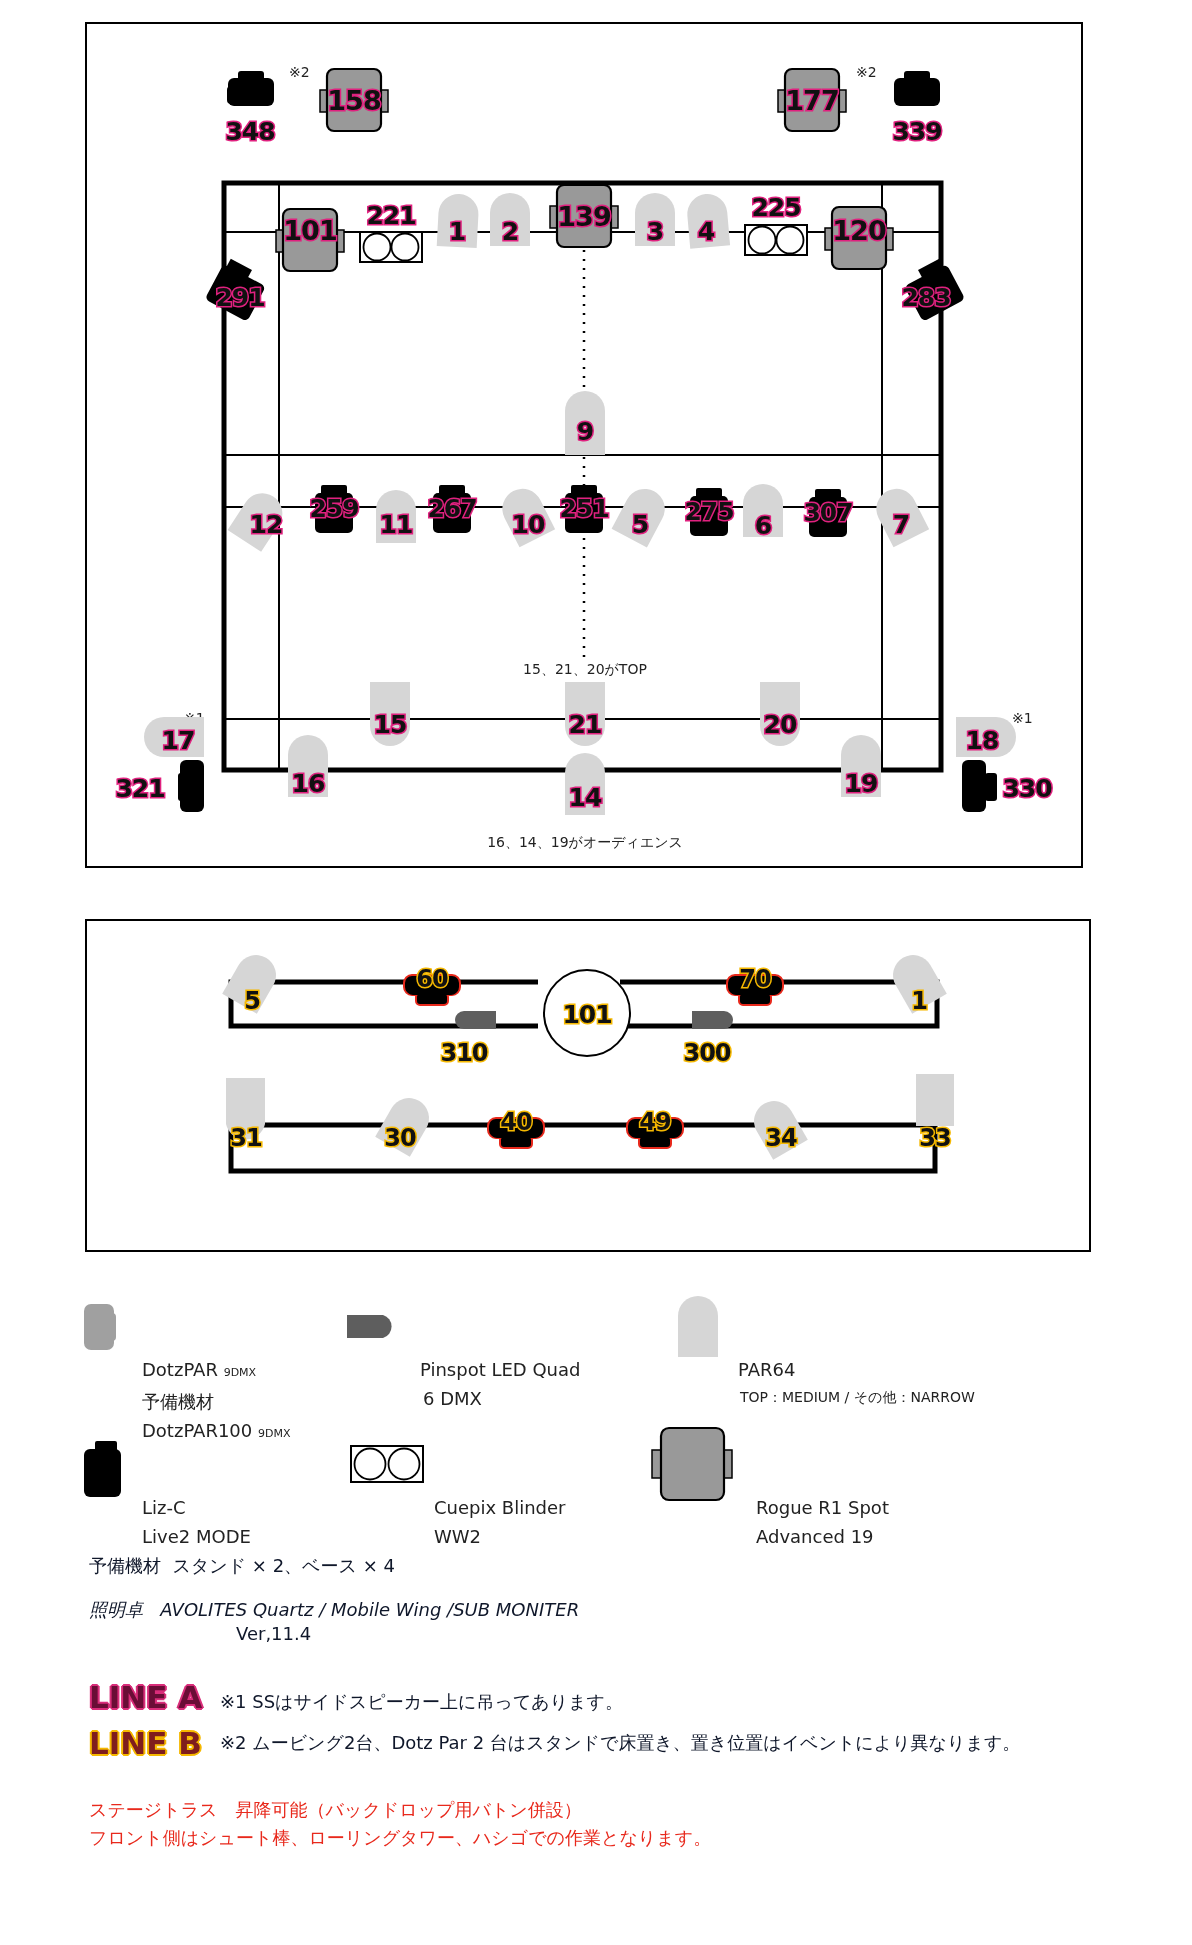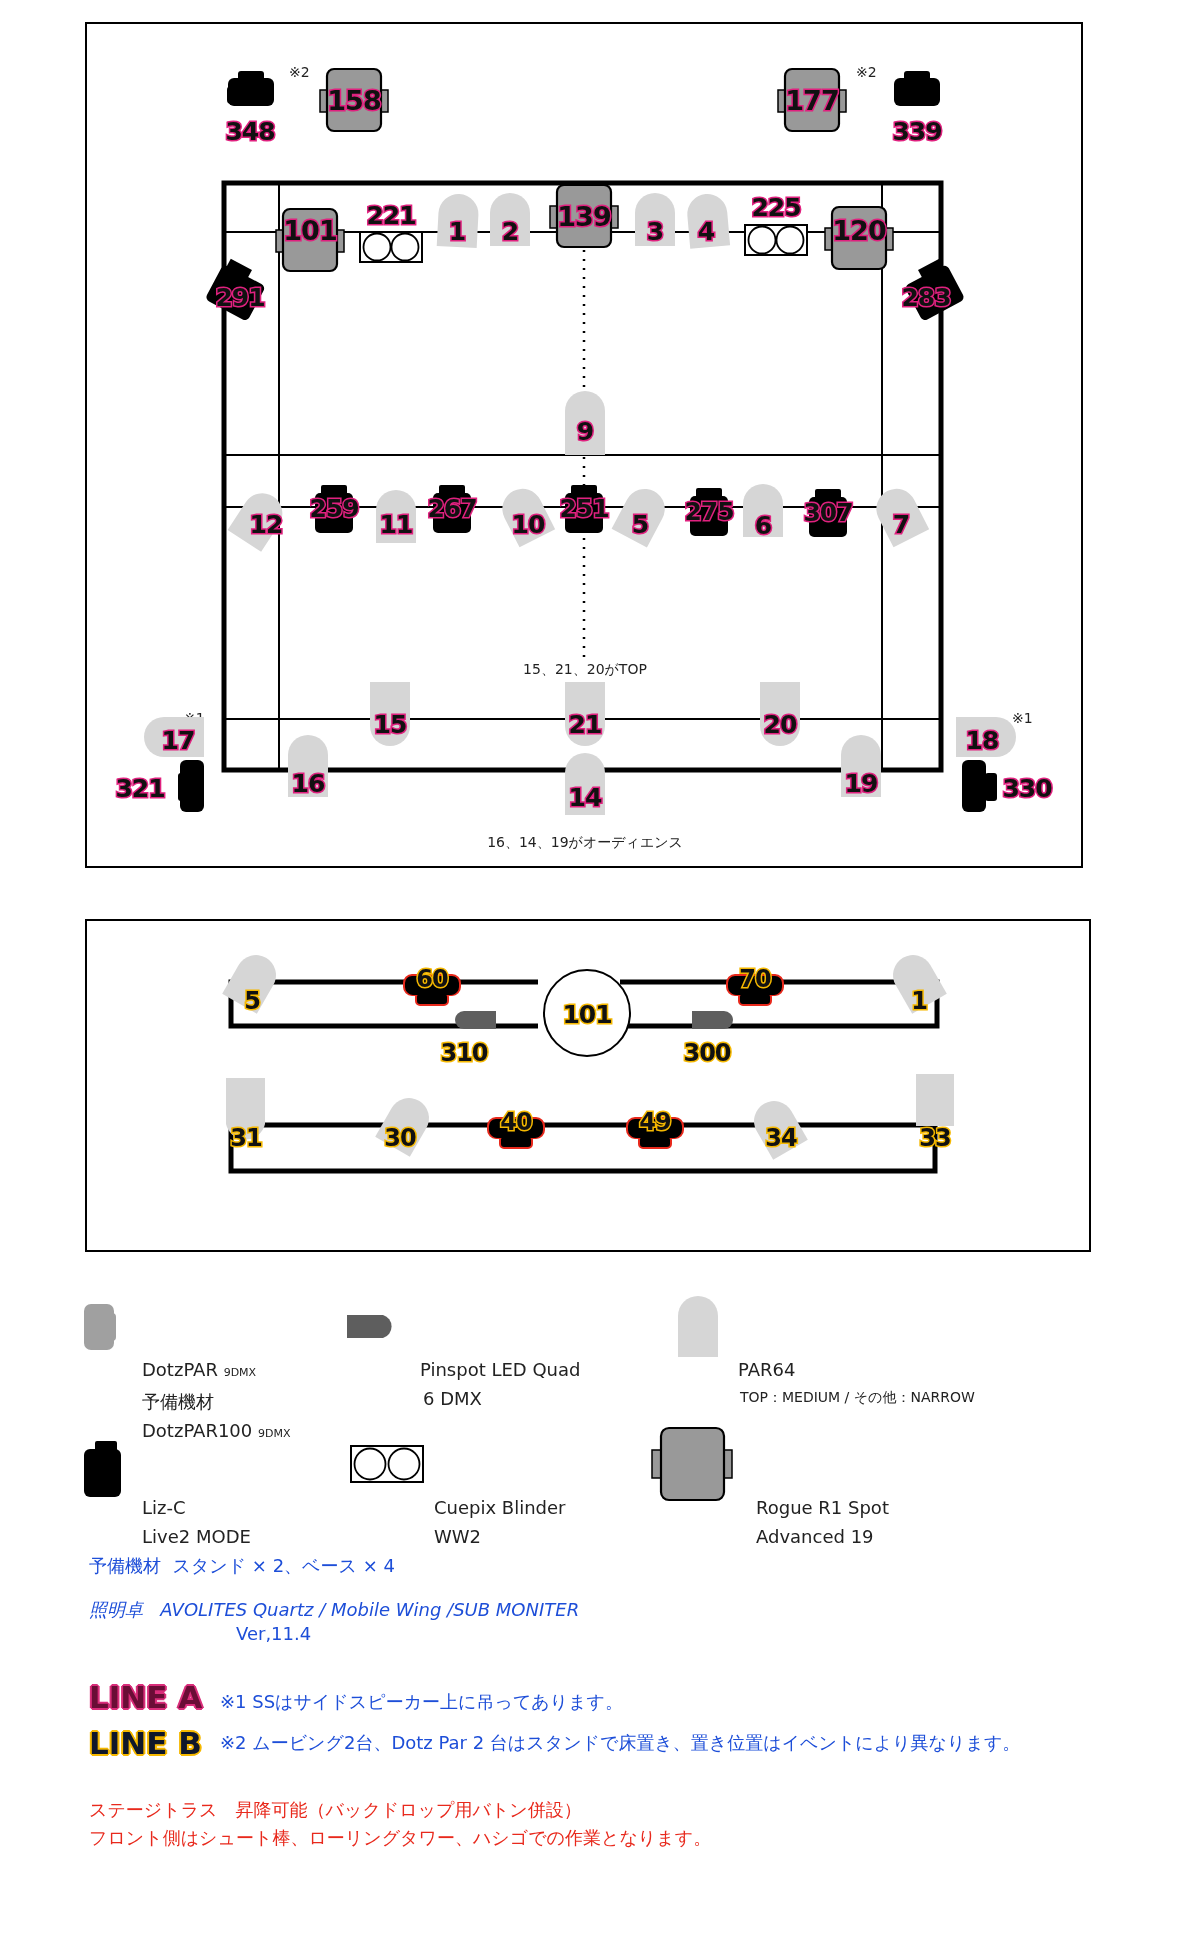--- a/index.html
+++ b/index.html
@@ -3,24 +3,24 @@
 <meta charset="utf-8">
 <style>
   html,body{margin:0;padding:0;background:#fff;}
   body{width:1192px;height:1945px;position:relative;overflow:hidden;font-family:"DejaVu Sans","Liberation Sans",sans-serif;}
   svg{position:absolute;left:0;top:0;}
   .lblA{font-family:"DejaVu Sans",sans-serif;font-weight:bold;fill:#111;stroke:#e0217f;stroke-width:3px;paint-order:stroke;letter-spacing:-1px;}
   .lblB{font-family:"DejaVu Sans",sans-serif;font-weight:bold;fill:#111;stroke:#f5b800;stroke-width:3px;paint-order:stroke;letter-spacing:-1px;}
   .note{font-family:"DejaVu Sans",sans-serif;font-size:14px;fill:#222;}
   .legend-text{position:absolute;font-family:"DejaVu Sans",sans-serif;font-size:18px;color:#222;line-height:29px;white-space:nowrap;margin-top:48px;}
   .small{font-size:11px;}
-  .info{position:absolute;font-family:"DejaVu Sans",sans-serif;font-size:18px;color:#1d4ed8;white-space:nowrap;}
+  .info{position:absolute;font-family:"DejaVu Sans",sans-serif;font-size:18px;color:#0f172a;white-space:nowrap;}
   .line-key{position:absolute;font-family:"DejaVu Sans",sans-serif;font-size:31px;font-weight:bold;color:#111;text-align:right;-webkit-text-stroke:0;}
   .keyA{text-shadow:-2px 0 #d92d7a,2px 0 #d92d7a,0 -2px #d92d7a,0 2px #d92d7a,-1px -1px #d92d7a,1px 1px #d92d7a,1px -1px #d92d7a,-1px 1px #d92d7a;color:#6a0d36;}
-  .keyB{text-shadow:-2px 0 #f5b800,2px 0 #f5b800,0 -2px #f5b800,0 2px #f5b800,-1px -1px #f5b800,1px 1px #f5b800,1px -1px #f5b800,-1px 1px #f5b800;color:#0f172a;}
+  .keyB{text-shadow:-2px 0 #f5b800,2px 0 #f5b800,0 -2px #f5b800,0 2px #f5b800,-1px -1px #f5b800,1px 1px #f5b800,1px -1px #f5b800,-1px 1px #f5b800;color:#7f1d1d;}
   .red{color:#e8291c;}
 </style>
 </head>
 <body>
 
 <svg width="1192" height="1945" xmlns="http://www.w3.org/2000/svg">
   <defs>
 
     <g id="par">
       <path d="M-20,25 L-20,-8 A20,20 0 0 1 20,-8 L20,25 Z" fill="#d6d6d6"></path>

